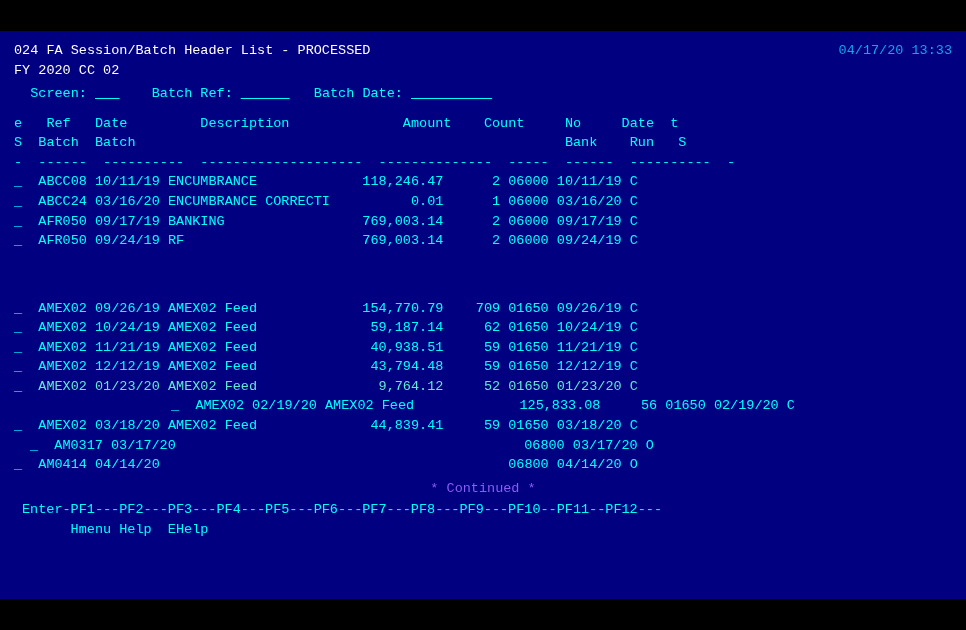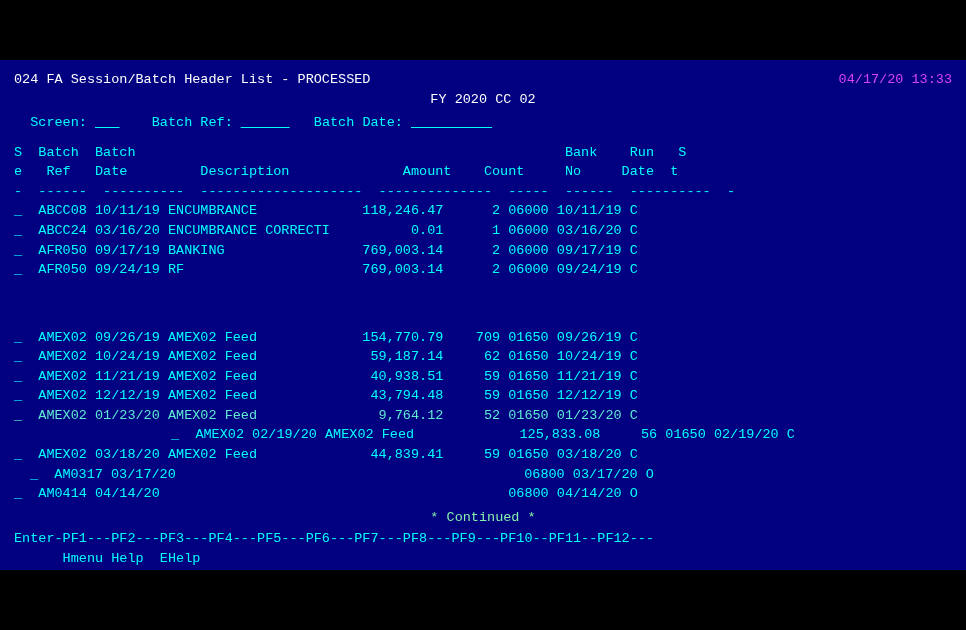--- a/index.html
+++ b/index.html
@@ -11,87 +11,87 @@
       background: #000;
       display: flex;
       justify-content: center;
       align-items: center;
       min-height: 100vh;
       font-family: 'Courier New', Courier, monospace;
     }
     .terminal {
       background: #000080;
       width: 966px;
-      height: 510px;
+      height: 568px;
       padding: 10px 14px;
       color: #00ffff;
       font-size: 13.5px;
       line-height: 1.45;
       position: relative;
       overflow: hidden;
     }
     .header-row {
       display: flex;
       justify-content: space-between;
       color: #ffffff;
       white-space: nowrap;
     }
     .header-left {
       color: #ffffff;
     }
     .header-right {
-      color: #d946ef;
+      color: #0ea5e9;
       text-align: right;
     }
     .screen-row {
       color: #00ffff;
       margin-top: 4px;
     }
     .screen-row span.label {
       color: #00ffff;
     }
     .screen-row span.underline {
       color: #00ffff;
       text-decoration: underline;
     }
     .continued {
       text-align: center;
-      color: #86efac;
+      color: #8b5cf6;
       margin-top: 4px;
     }
     pre {
       font-family: 'Courier New', Courier, monospace;
       font-size: 13.5px;
       line-height: 1.45;
     }
   </style>
 </head>
 <body>
 
 <div class="terminal">
 
   <div class="header-row">
     <span class="header-left">024 FA Session/Batch Header List - PROCESSED</span>
     <span class="header-right">
       <span>04/17/20 13:33</span>
     </span>
   </div>
-  <div style="text-align:center; color:#ffffff;">
+  <div style="text-align:left; color:#ffffff;">
     <span>FY 2020 CC 02</span>
   </div>
 
   <div class="screen-row">
     <span class="label">&nbsp;&nbsp;Screen: </span><span class="underline">___</span>
     <span class="label">&nbsp;&nbsp; Batch Ref: </span><span class="underline">______</span>
     <span class="label">&nbsp; Batch Date: </span><span class="underline">__________</span>
   </div>
 
   <div style="margin-top:10px;">
+    <pre style="color:#00ffff;">e   Ref   Date         Description              Amount    Count     No     Date  t</pre>
     <pre style="color:#00ffff;">S  Batch  Batch                                                     Bank    Run   S</pre>
-    <pre style="color:#00ffff;">e   Ref   Date         Description              Amount    Count     No     Date  t</pre>
     <pre style="color:#00ffff;">-  ------  ----------  --------------------  --------------  -----  ------  ----------  -</pre>
   </div>
 
   <div>
     <pre style="color:#00ffff;">_  ABCC08 10/11/19 ENCUMBRANCE             118,246.47      2 06000 10/11/19 C</pre>
     <pre style="color:#00ffff;">_  ABCC24 03/16/20 ENCUMBRANCE CORRECTI          0.01      1 06000 03/16/20 C</pre>
     <pre style="color:#00ffff;">_  AFR050 09/17/19 BANKING                 769,003.14      2 06000 09/17/19 C</pre>
     <pre style="color:#00ffff;">_  AFR050 09/24/19 RF                      769,003.14      2 06000 09/24/19 C</pre>
     <pre style="color:#00ffff;margin-top:48px;">_  AMEX02 09/26/19 AMEX02 Feed             154,770.79    709 01650 09/26/19 C</pre>
     <pre style="color:#00ffff;">_  AMEX02 10/24/19 AMEX02 Feed              59,187.14     62 01650 10/24/19 C</pre>
@@ -101,17 +101,17 @@
     <pre style="color:#00ffff;text-align:center;">_  AMEX02 02/19/20 AMEX02 Feed             125,833.08     56 01650 02/19/20 C</pre>
     <pre style="color:#00ffff;">_  AMEX02 03/18/20 AMEX02 Feed              44,839.41     59 01650 03/18/20 C</pre>
     <pre style="color:#00ffff;margin-left:16px;">_  AM0317 03/17/20                                           06800 03/17/20 O</pre>
     <pre style="color:#00ffff;">_  AM0414 04/14/20                                           06800 04/14/20 O</pre>
   </div>
 
   <div class="continued">
     <span>* Continued *</span>
   </div>
 
-  <div style="margin-top:2px;">
+  <div style="margin-top:2px;margin-left:8px;">
     <pre style="color:#00ffff;">Enter-PF1---PF2---PF3---PF4---PF5---PF6---PF7---PF8---PF9---PF10--PF11--PF12---</pre>
     <pre style="color:#00ffff;">      Hmenu Help  EHelp</pre>
   </div>
 </div>
 
 </body></html>

